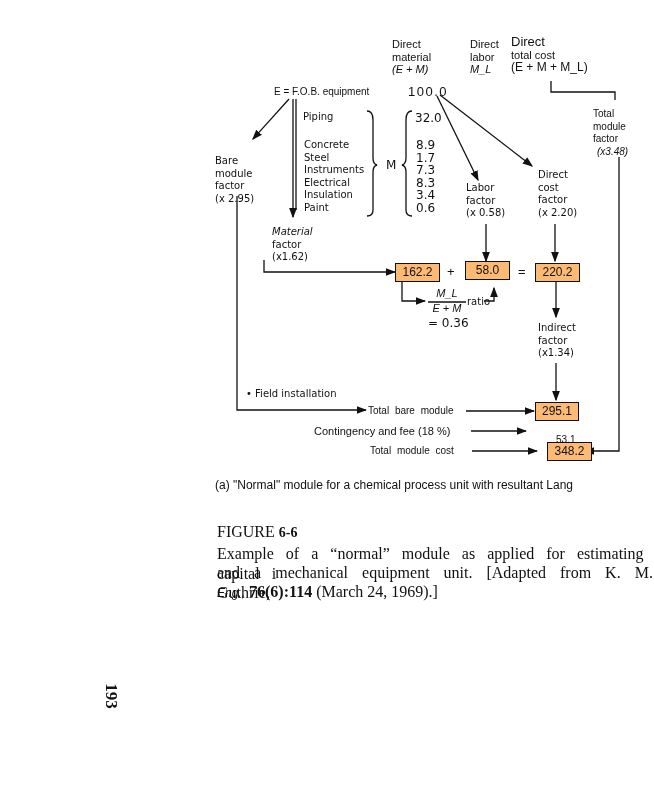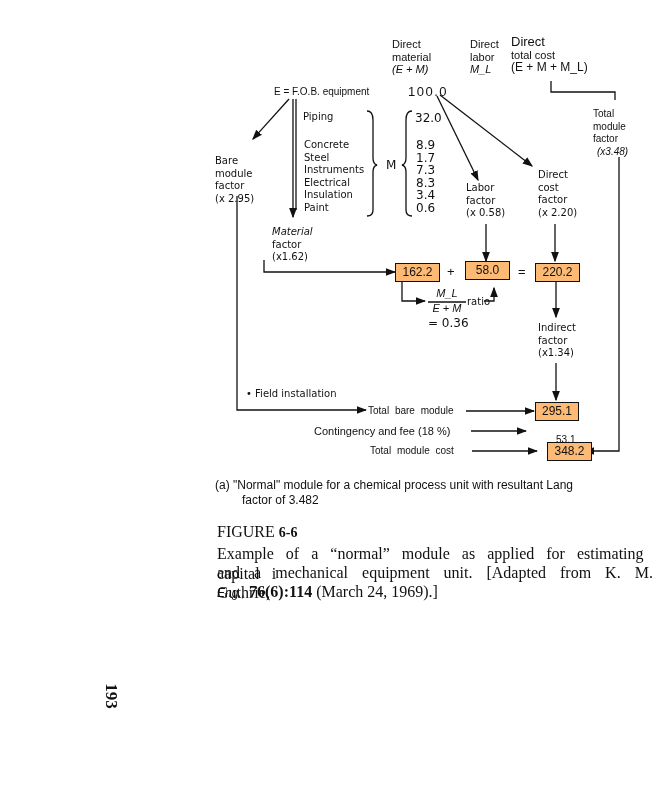--- a/index.html
+++ b/index.html
@@ -161,21 +161,20 @@
 <div class="abs sans t10" style="left:246px; top:388px;">• Field installation</div>
 <div class="abs lib t10" style="left:368px; top:405px; word-spacing:3px;">Total bare module</div>
 <div class="box" style="left:535px; top:402px; width:42px; height:17px;">295.1</div>
 <div class="abs lib" style="left:314px; top:425px; font-size:11px;">Contingency and fee (18 %)</div>
 <div class="abs lib t10" style="left:556px; top:425px;margin-top:9px;">53.1</div>
 <div class="abs lib t10" style="left:370px; top:445px; word-spacing:3px;">Total module cost</div>
 <div class="box" style="left:539px; top:442px; width:43px; height:17px;margin-left:8px;">348.2</div>
 
 <div class="abs lib" style="left:215px; top:478px; font-size:12px; line-height:15px;">
   <div>(a) "Normal" module for a chemical process unit with resultant Lang</div>
-  <div style="padding-left:27px;">factor of 3.482</div>
 </div>
 
 <div class="caption" style="top:522px; font-size:16px;">
   <span>FIGURE</span>
   <b style="font-size:14px;">6-6</b>
 </div>
 <div class="caption" style="top:544px; word-spacing:8px; width:460px; overflow:hidden;">Example of a “normal” module as applied for estimating capital i</div>
 <div class="caption" style="top:563px; word-spacing:10px; width:460px; overflow:hidden;">and a mechanical equipment unit. [Adapted from K. M. Guthrie,</div>
 <div class="caption" style="top:582px;">
   <i style="font-family:'Liberation Sans',sans-serif; font-size:12px;">Eng.,</i>

